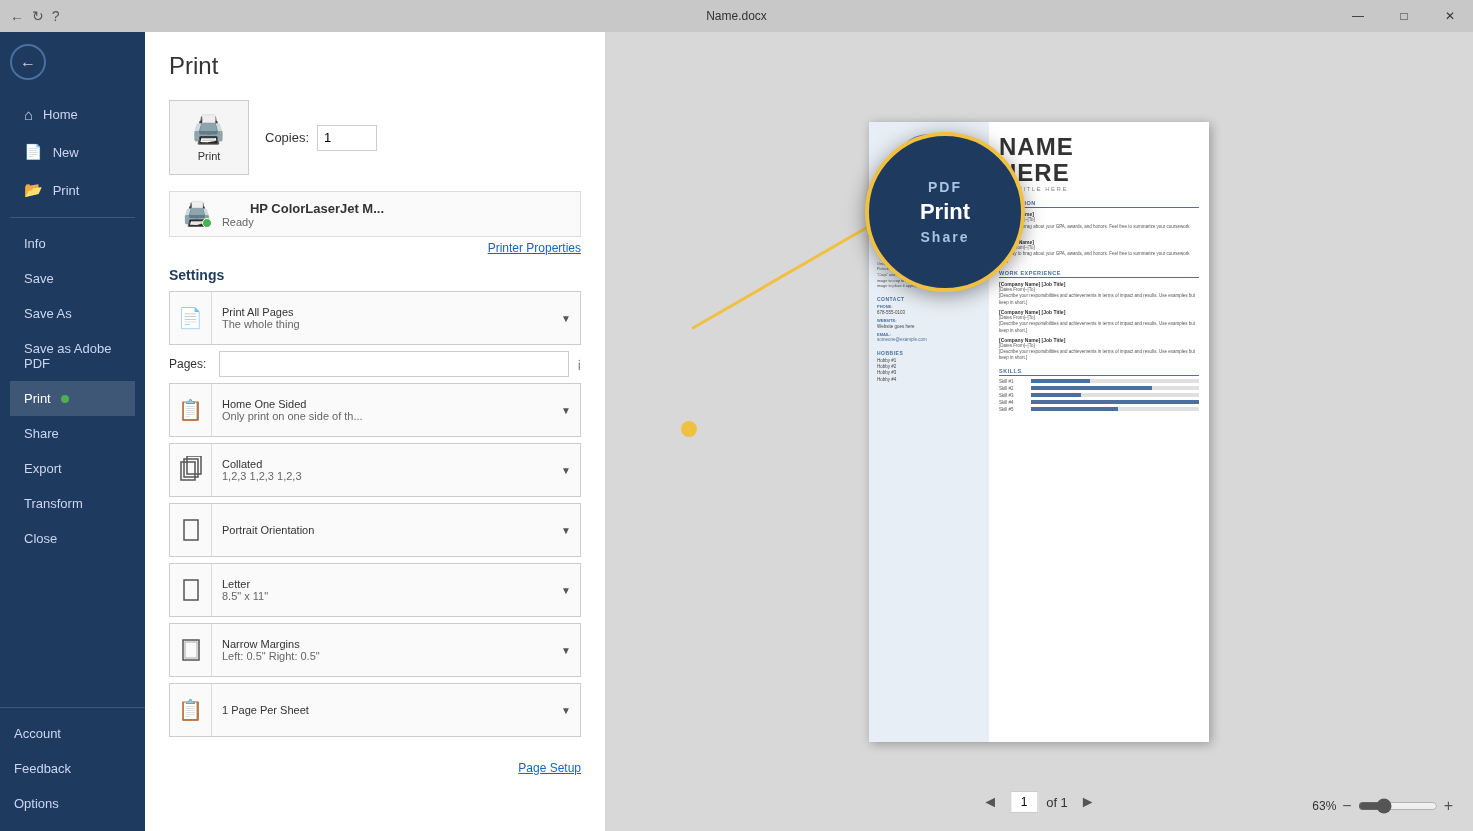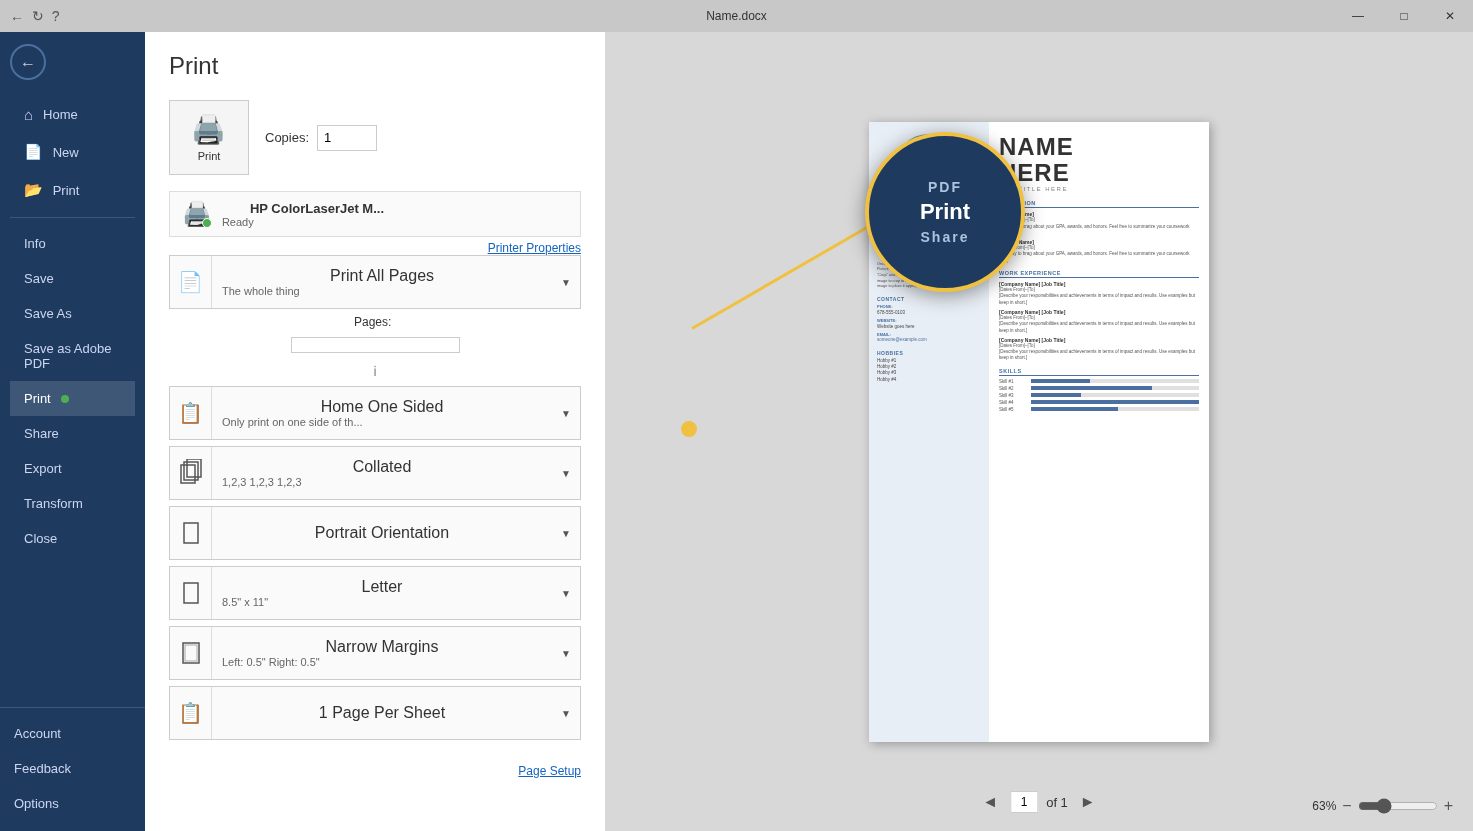--- a/index.html
+++ b/index.html
@@ -211,38 +211,37 @@
       justify-content: center;
       border-right: 1px solid #ddd;
       font-size: 20px;
       color: #555;
       flex-shrink: 0;
     }
     .settings-text {
       flex: 1;
       padding: 6px 10px;
     }
-    .settings-main { font-size: 16px; color: #333; font-weight: 500; text-align: center; }
+    .settings-main { font-size: 11px; color: #333; font-weight: 500; }
     .settings-sub { font-size: 11px; color: #666; }
     .settings-arrow {
       width: 28px;
       height: 52px;
       display: flex;
       align-items: center;
       justify-content: center;
       color: #555;
       font-size: 10px;
     }
 
     .pages-row {
       display: flex;
       align-items: center;
       gap: 8px;
       margin-bottom: 6px;
-      flex-direction: column;
     }
     .pages-label { font-size: 12px; color: #333; width: 42px; }
     .pages-input {
       flex: 1;
       height: 26px;
       border: 1px solid #ccc;
       padding: 0 6px;
       font-size: 12px;
     }
     .pages-info { font-size: 14px; color: #888; cursor: pointer; }
@@ -570,20 +569,21 @@
         </div>
         <div>
           <div class="printer-name">HP ColorLaserJet M...</div>
           <div class="printer-status">Ready</div>
         </div>
       </div>
       <div class="printer-props-row">
         <span class="printer-props">Printer Properties</span>
       </div>
 
+      <div class="section-label">Settings</div>
 
       <div class="settings-dropdown">
         <div class="settings-icon-box">📄</div>
         <div class="settings-text">
           <div class="settings-main">Print All Pages</div>
           <div class="settings-sub">The whole thing</div>
         </div>
         <div class="settings-arrow">▼</div>
       </div>
 

